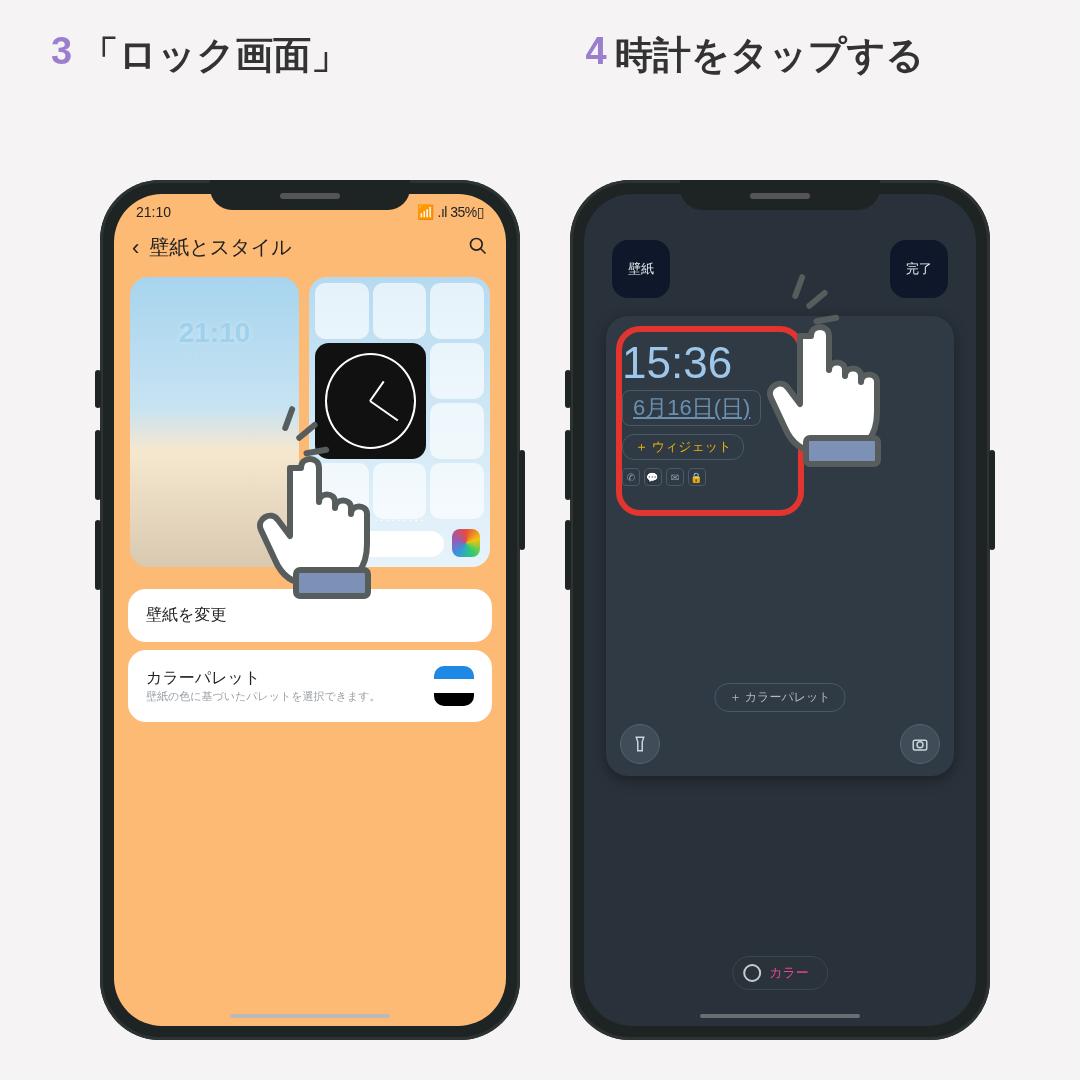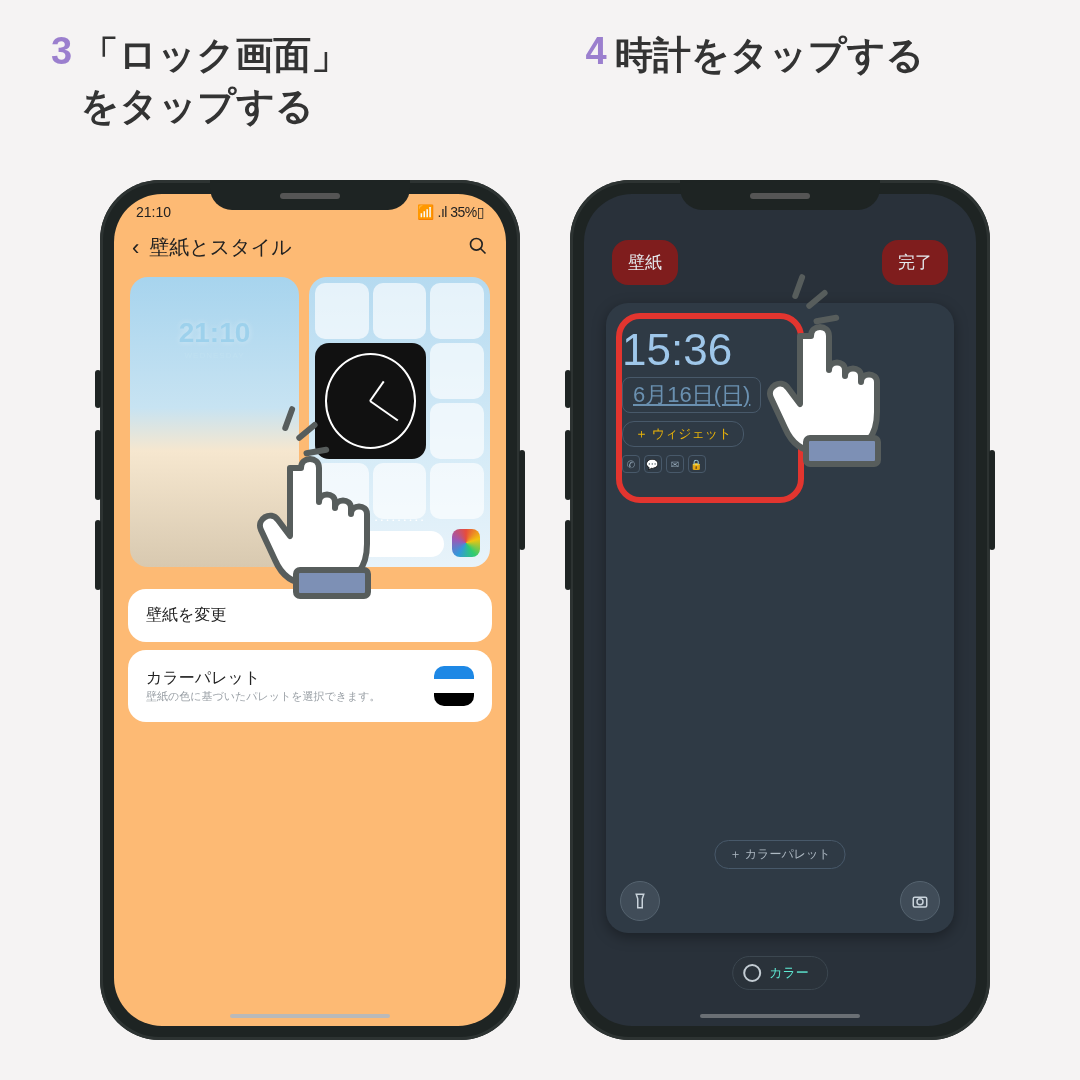--- a/index.html
+++ b/index.html
@@ -93,25 +93,25 @@
   .swatch { width: 40px; height: 40px; border-radius: 10px; display: flex; flex-direction: column; overflow: hidden; }
   .swatch div { flex: 1; }
   .sw1 { background:#1e88e5; } .sw2 { background:#fff; } .sw3 { background:#000; }
 
   .toggle { width: 46px; height: 26px; border-radius: 13px; background: #2f7bf3; position: relative; }
   .toggle::after { content:""; position:absolute; right:3px; top:3px; width:20px; height:20px; background:#fff; border-radius:50%; }
 
   
   .screen-r { background: #29313a; color: #c9d3db; }
   .topctrl { display: flex; justify-content: space-between; padding: 46px 28px 12px; }
-  .pill { background: #7f1d1d; color: #e5eaee; font-size: 17px; padding: 11px 16px; border-radius: 16px; }
+  .pill { background: #0f172a; color: #e5eaee; font-size: 13px; padding: 20px 16px; border-radius: 16px; }
 
   .lock-edit {
     margin: 6px 22px 10px;
-    height: 630px;
+    height: 460px;
     border-radius: 22px;
     background: #2f3a45;
     box-shadow: 0 4px 14px rgba(0,0,0,.35);
     position: relative;
     padding: 16px;
   }
   .red-box {
     position: absolute;
     top: 10px; left: 10px; right: 150px;
     height: 190px;
@@ -124,21 +124,21 @@
   .add-wid  { font-size: 13px; color: #eab308; border: 1px solid #48596a; border-radius: 12px; padding: 3px 12px; display: inline-block; margin-top: 8px; }
   .add-wid::before { content: "＋ "; }
   .mini-icons { display: flex; gap: 4px; margin-top: 8px; }
   .mini-icons span { width: 18px; height: 18px; border: 1px solid #48596a; border-radius: 4px; display:flex; align-items:center; justify-content:center; font-size: 10px; color:#8fa3b3; }
 
   .contact-pill { position:absolute; bottom: 64px; left: 50%; transform: translateX(-50%); font-size: 12px; padding: 5px 14px; border-radius: 14px; border:1px solid #48596a; color:#aeb9c3; }
   .contact-pill::before{ content:"＋ "; }
   .round-btn { position:absolute; bottom: 12px; width: 40px; height: 40px; border-radius: 50%; background:#404c58; border:1px solid #55636f; display:flex; align-items:center; justify-content:center; color:#c9d3db; }
   .rb-l { left: 14px; } .rb-r { right: 14px; }
 
-  .color-pill { position:absolute; bottom: 36px; left: 50%; transform: translateX(-50%); background:#2a323a; border:1px solid #3c4750; border-radius: 20px; padding: 7px 18px 7px 10px; font-size: 13px; color:#5eead4; display:flex; align-items:center; gap:8px; }
+  .color-pill { position:absolute; bottom: 36px; left: 50%; transform: translateX(-50%); background:#2a323a; border:1px solid #3c4750; border-radius: 20px; padding: 7px 18px 7px 10px; font-size: 13px; color:#ec4899; display:flex; align-items:center; gap:8px; }
   .o-ring { width: 18px; height: 18px; border: 2px solid #c3ccd3; border-radius: 50%; }
 
   .home-ind { position:absolute; bottom: 8px; left:50%; transform:translateX(-50%); width: 160px; height:4px; border-radius:2px; }
   .hi-dark { background:#b9b9b9; }
   .hi-light { background:#6a6f74; }
 
   
   .hand-cursor { position: absolute; width: 170px; height: 190px; z-index: 60; pointer-events:none; }
   .hand-cursor .rays { position:absolute; top:-4px; left:18px; width:70px; height:70px; }
   .hand-cursor .rays span { position:absolute; width:26px; height:6px; background:#575d5c; border-radius:3px; left:30px; top:30px; transform-origin: -4px 3px; }
@@ -152,21 +152,20 @@
 
 </style>
 </head>
 <body>
 
 <div class="headings">
   <div class="heading">
     <span class="step-num">3</span>
     <span class="step-text">
       <span>「ロック画面」</span><br>
-      <span>をタップする</span>
     </span>
   </div>
   <div class="heading">
     <span class="step-num">4</span>
     <span class="step-text">時計をタップする</span>
   </div>
 </div>
 
 <div class="phone p-left">
   <div class="side-btn sb-l1"></div>

